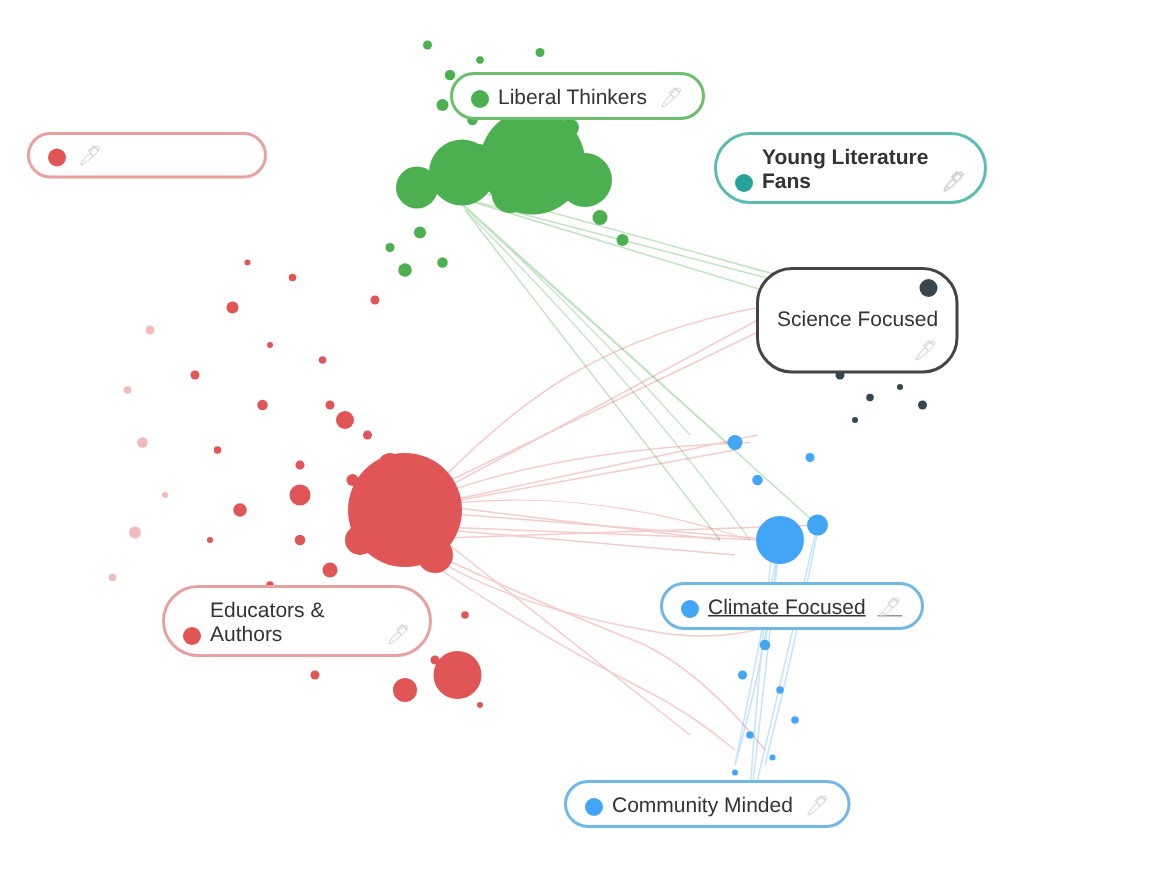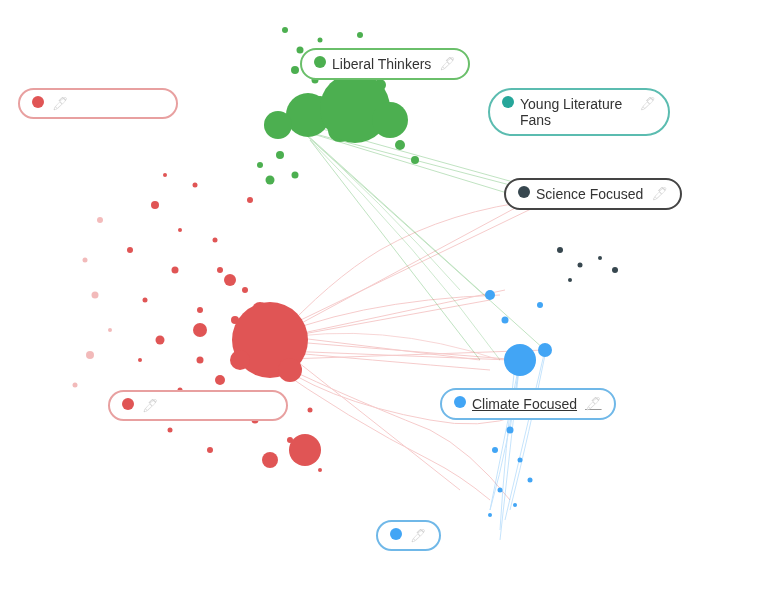--- a/index.html
+++ b/index.html
@@ -19,21 +19,21 @@
     }
     svg#network-svg {
       position: absolute;
       top: 0; left: 0;
       width: 782px;
       height: 593px;
     }
     .label-box {
       position: absolute;
       display: flex;
-      align-items: flex-start;
+      align-items: flex-end;
       gap: 6px;
       background: #fff;
       border: 2px solid;
       border-radius: 24px;
       padding: 6px 12px;
       font-size: 14px;
       font-weight: 500;
       white-space: nowrap;
       cursor: pointer;
     }
@@ -61,31 +61,33 @@
     #label-liberal {
       border-color: #6abf6a;
       color: #333;
       left: 300px;
       top: 48px;
     }
     
     #label-young {
       border-color: #5bbcb0;
       color: #333;
-      left: 488px;
+      left: 476px;
       top: 88px;
       white-space: normal;
       width: 182px;
+      font-weight: bold;
     }
     
     #label-science {
       border-color: #444;
       color: #333;
       left: 504px;
       top: 178px;
+      flex-direction: column;
     }
     
     #label-educators {
       border-color: #e8a0a0;
       color: #333;
       left: 108px;
       top: 390px;
       white-space: normal;
       width: 180px;
     }
@@ -286,26 +288,29 @@
   </div>
 
   <div id="label-science" class="label-box">
     <span class="label-dot" style="background:#37474f;"></span>
     <span>Science Focused</span>
     <span class="label-edit" style="font-size: 13px; opacity: 0.5;">🖊</span>
   </div>
 
   <div id="label-educators" class="label-box">
     <span class="label-dot" style="background:#e05555;"></span>
+    <span>Educators &amp;
+Authors</span>
     <span class="label-edit" style="font-size: 13px; opacity: 0.5;">🖊</span>
   </div>
 
   <div id="label-climate" class="label-box">
     <span class="label-dot" style="background:#42a5f5;"></span>
     <span>Climate Focused</span>
     <span class="label-edit" style="font-size: 13px; opacity: 0.5;">🖊</span>
   </div>
 
   <div id="label-community" class="label-box">
     <span class="label-dot" style="background:#42a5f5;"></span>
+    <span>Community Minded</span>
     <span class="label-edit" style="font-size: 13px; opacity: 0.5;">🖊</span>
   </div>
 </div>
 
 </body></html>

